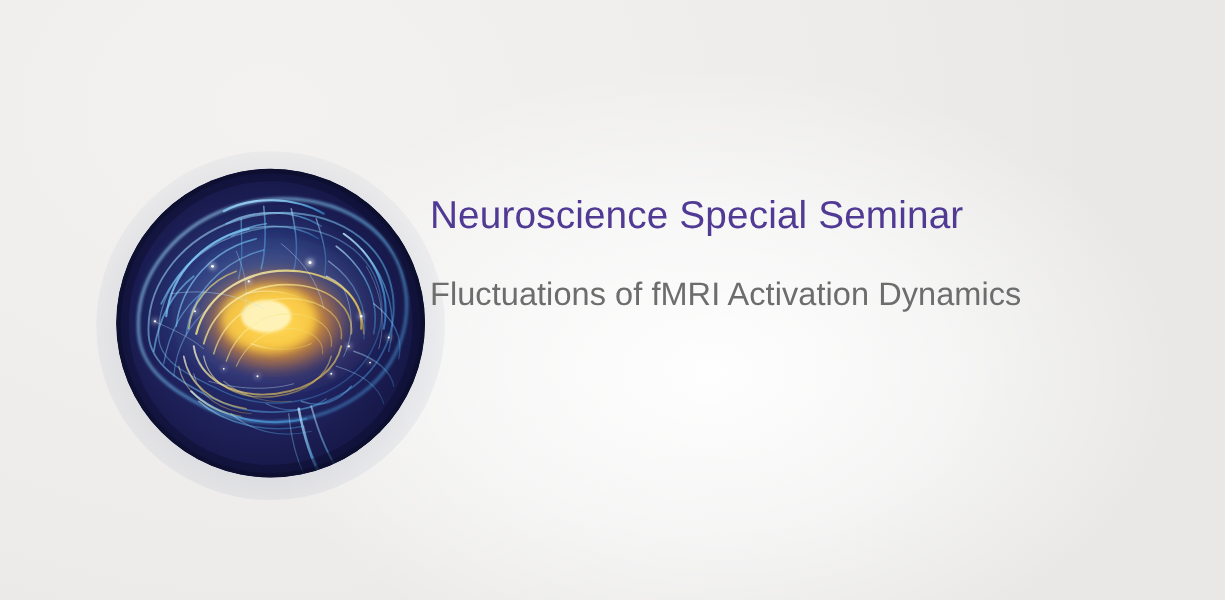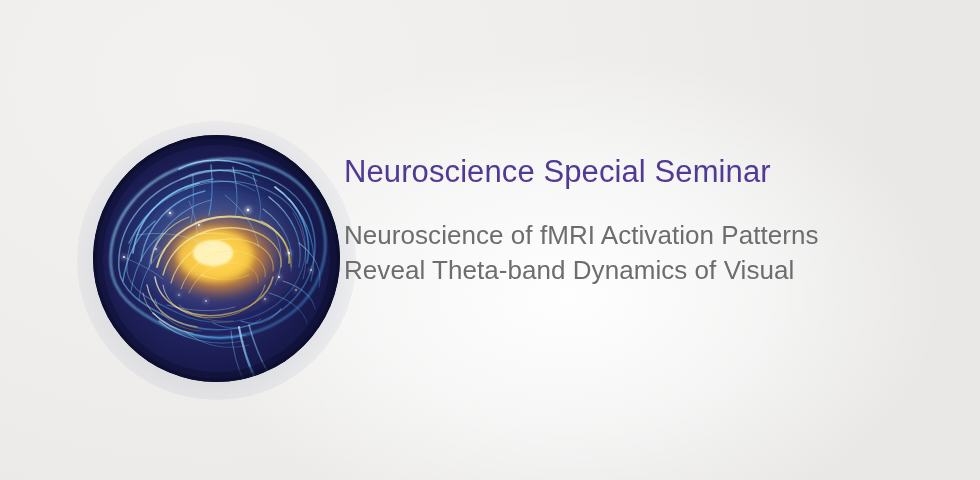--- a/index.html
+++ b/index.html
@@ -279,18 +279,17 @@
           <circle cx="123.5" cy="123.5" r="123.5" fill="none" stroke="#0b0c2a" stroke-width="20" opacity="0.42"></circle>
           <circle cx="123.5" cy="123.5" r="123.5" fill="none" stroke="#0a0b24" stroke-width="7" opacity="0.5"></circle>
         </g>
       </svg>
     </div>
   </figure>
 
   <div class="text-block">
     <h1 class="seminar-title">Neuroscience Special Seminar</h1>
     <p class="seminar-subtitle">
-      <span class="sub-line">Neuroscience of fMRI Activation Patterns</span>
-      <span class="sub-line">Reveal Theta-band Dynamics of Visual</span>
+      <span class="sub-line">Fluctuations of fMRI Activation Dynamics</span>
     </p>
   </div>
 
 </div>
 
 </body></html>

